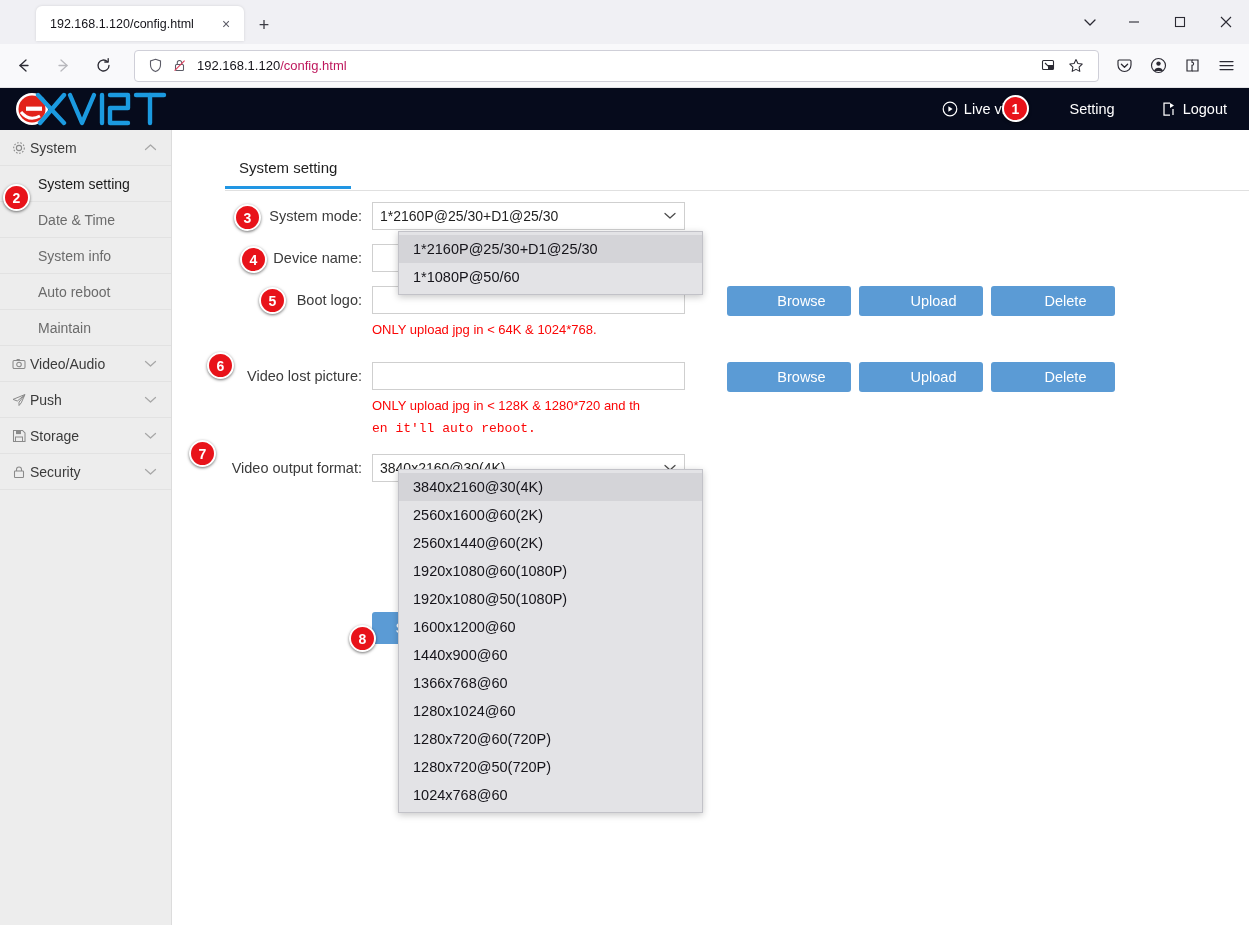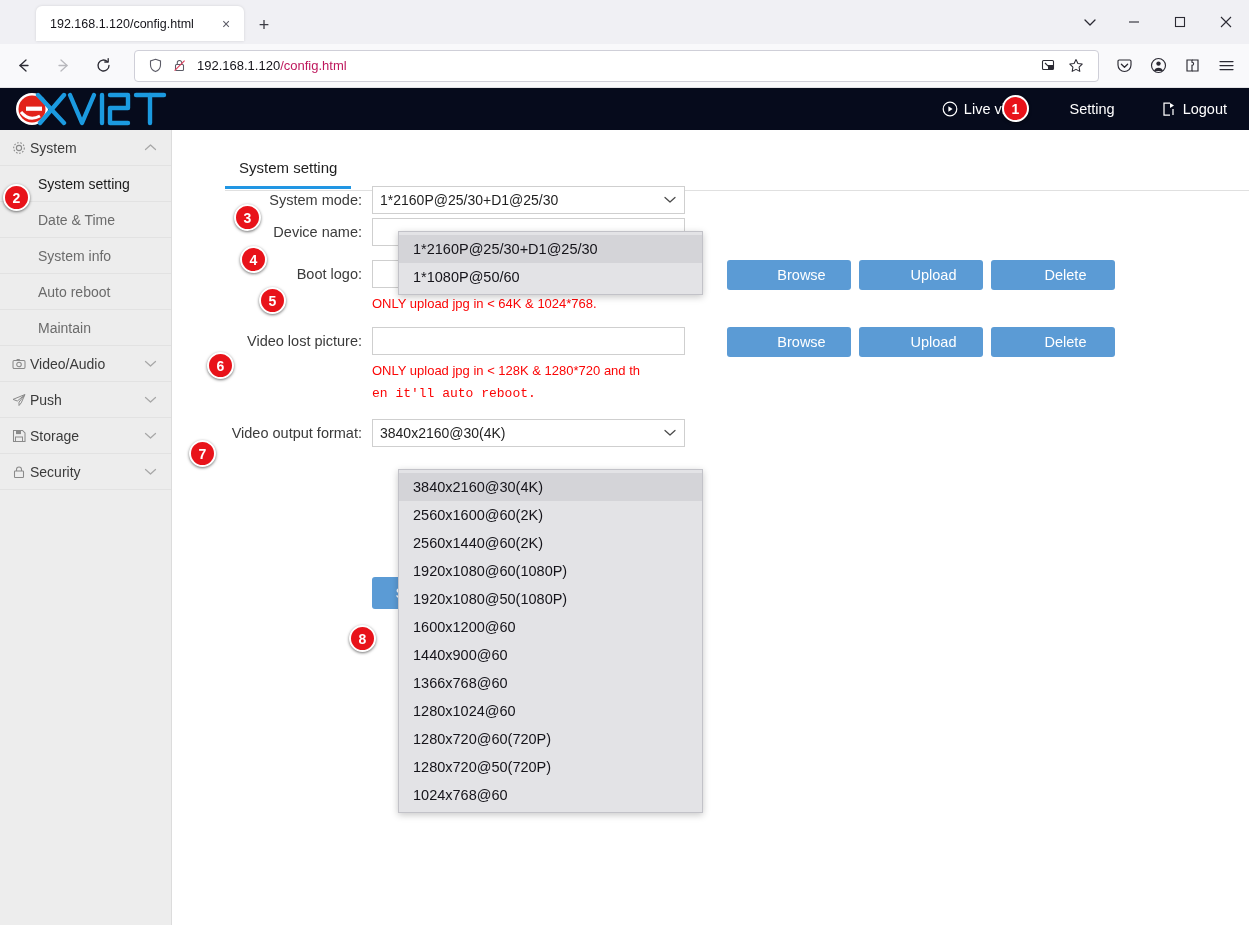--- a/index.html
+++ b/index.html
@@ -115,21 +115,21 @@
   .tabbar {
     position: absolute; left: 25px; top: 25px; width: 1024px; height: 36px;
     border-bottom: 1px solid #e0e0e0;
   }
   .tabbar-tab {
     display: inline-block; font-size: 15px; color: #1f1f1f;
     padding: 4px 14px 10px 14px; border-bottom: 3px solid #2196e3;
     margin-left: 0;
   }
 
-  .form { position: absolute; left: 0; top: 56px; width: 1049px; }
+  .form { position: absolute; left: 0; top: 72px; width: 1049px; }
   .row { position: relative; display: flex; align-items: flex-start; }
   .flabel {
     width: 172px; text-align: right; padding-right: 10px;
     font-size: 14.5px; color: #3b3b3b; line-height: 28px;
   }
   .fctrl { width: 313px; }
   .sel, .inp {
     width: 313px; height: 28px;
     border: 1px solid #cfcfcf; background: #ffffff;
     font-size: 14px; color: #1f1f1f;
@@ -454,41 +454,41 @@
           <span>1*2160P@25/30+D1@25/30</span>
           <span class="caret">
             <svg width="12" height="8" viewBox="0 0 12 8">
                 <path d="M1 1.5L6 6l5-4.5" stroke="#4a4a4a" stroke-width="1.25" fill="none" stroke-linecap="round" stroke-linejoin="round"></path>
               </svg>
           </span>
         </div>
       </div>
     </div>
 
-    <div class="row" style="margin-top:4px;">
+    <div class="row" style="margin-top:14px;">
       <div class="flabel">Device name:</div>
       <div class="fctrl">
         <input class="inp" type="text" value="" style="">
       </div>
     </div>
 
     <div class="row" style="margin-top:14px;">
       <div class="flabel">Boot logo:</div>
       <div class="fctrl">
         <input class="inp" type="text" value="" style="">
         <div class="hint">ONLY upload jpg in &lt; 64K &amp; 1024*768.</div>
       </div>
       <div class="btns">
         <button class="btn">Browse</button>
         <button class="btn">Upload</button>
         <button class="btn">Delete</button>
       </div>
     </div>
 
-    <div class="row" style="margin-top:12px;">
+    <div class="row" style="margin-top:21px;">
       <div class="flabel">Video lost picture:</div>
       <div class="fctrl">
         <input class="inp" type="text" value="" style="">
         <div class="hint">ONLY upload jpg in &lt; 128K &amp; 1280*720 and th</div>
         <div class="hint" style="padding-top:0;font-family:Liberation Mono, monospace;">en it'll auto reboot.</div>
       </div>
       <div class="btns">
         <button class="btn">Browse</button>
         <button class="btn">Upload</button>
         <button class="btn">Delete</button>

